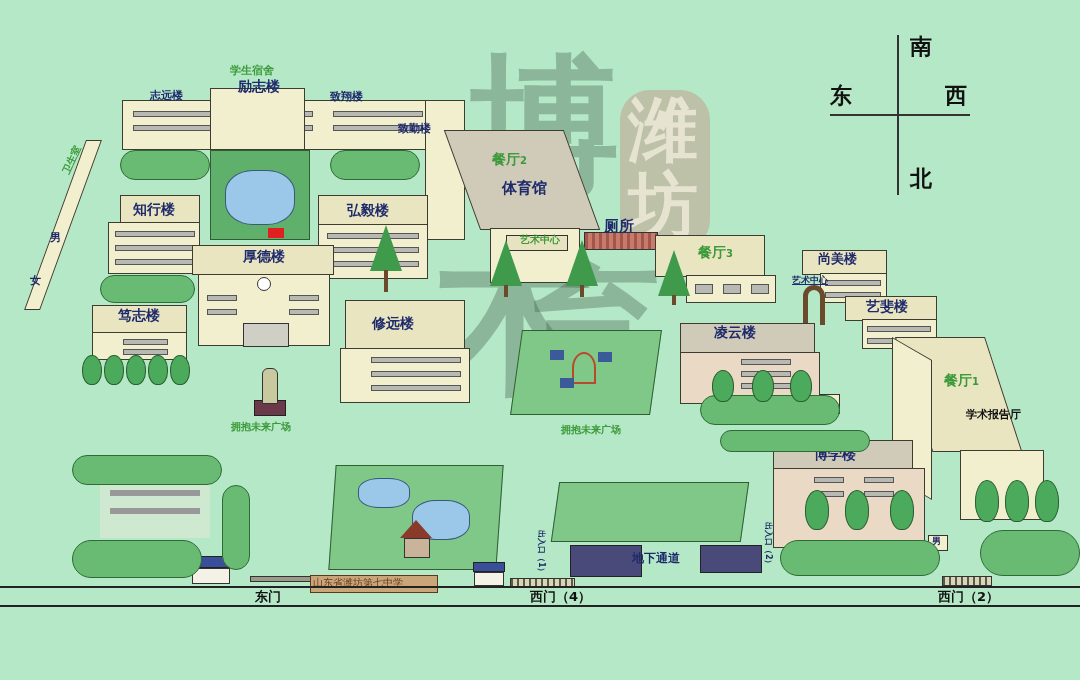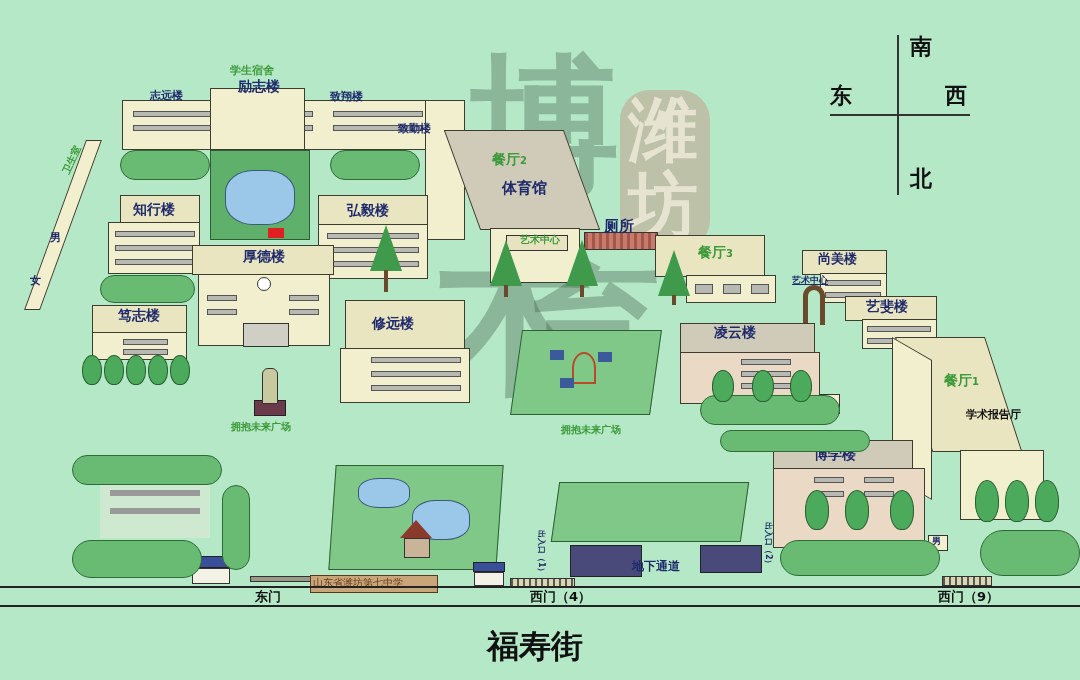--- a/index.html
+++ b/index.html
@@ -190,21 +190,21 @@
 
   <div class="park" style="left:332px;top:465px;width:168px;height:105px;transform:skewX(-4deg);"></div>
   <div class="water" style="left:358px;top:478px;width:52px;height:30px;"></div>
   <div class="water" style="left:412px;top:500px;width:58px;height:40px;"></div>
   <div class="abs" style="left:400px;top:520px;width:0;height:0;border-left:16px solid transparent;border-right:16px solid transparent;border-bottom:18px solid #8a3a2a;"></div>
   <div class="abs" style="left:404px;top:538px;width:24px;height:18px;background:#c9b49a;border:1px solid #333;"></div>
 
   <div class="park" style="left:555px;top:482px;width:190px;height:60px;transform:skewX(-8deg);"></div>
   <div class="abs" style="left:570px;top:545px;width:70px;height:30px;background:#4a4a7a;border:1px solid #222;"></div>
   <div class="abs" style="left:700px;top:545px;width:60px;height:26px;background:#4a4a7a;border:1px solid #222;"></div>
-  <div class="lbl navy" style="left:632px;top:552px;font-size:12px;margin-top:8px;">地下通道</div>
+  <div class="lbl navy" style="left:632px;top:552px;font-size:12px;">地下通道</div>
   <div class="lbl navy" style="left:545px;top:530px;font-size:8px;transform:rotate(90deg);transform-origin:left top;">出入口（1）</div>
   <div class="lbl navy" style="left:772px;top:522px;font-size:8px;transform:rotate(90deg);transform-origin:left top;">出入口（2）</div>
 
   <div class="bldg" style="left:100px;top:478px;width:110px;height:60px;background:#cfe9d0;border:none;">
     <div class="abs" style="left:10px;top:12px;width:90px;height:6px;background:#999;"></div>
     <div class="abs" style="left:10px;top:30px;width:90px;height:6px;background:#999;"></div>
   </div>
 
   <div class="house-roof" style="left:190px;top:556px;width:42px;height:12px;"></div>
   <div class="house" style="left:192px;top:568px;width:38px;height:16px;"></div>
@@ -248,15 +248,14 @@
   <div class="bush" style="left:980px;top:530px;width:100px;height:46px;"></div>
   <div class="bush" style="left:72px;top:455px;width:150px;height:30px;"></div>
   <div class="bush" style="left:222px;top:485px;width:28px;height:85px;"></div>
   <div class="bush" style="left:72px;top:540px;width:130px;height:38px;"></div>
   <div class="bush" style="left:60px;top:580px;width:0;height:0;border:none;"></div>
 
   <div class="road-line" style="left:0;top:586px;width:1080px;"></div>
   <div class="road-line" style="left:0;top:605px;width:1080px;"></div>
   <div class="lbl black" style="left:255px;top:590px;font-size:13px;">东门</div>
   <div class="lbl black" style="left:530px;top:590px;font-size:13px;">西门（4）</div>
-  <div class="lbl black" style="left:938px;top:590px;font-size:13px;">西门（9）</div>
-  <div class="lbl black" style="left:487px;top:630px;font-size:32px;">福寿街</div>
+  <div class="lbl black" style="left:938px;top:590px;font-size:13px;">西门（2）</div>
 </div>
 
 </body></html>

